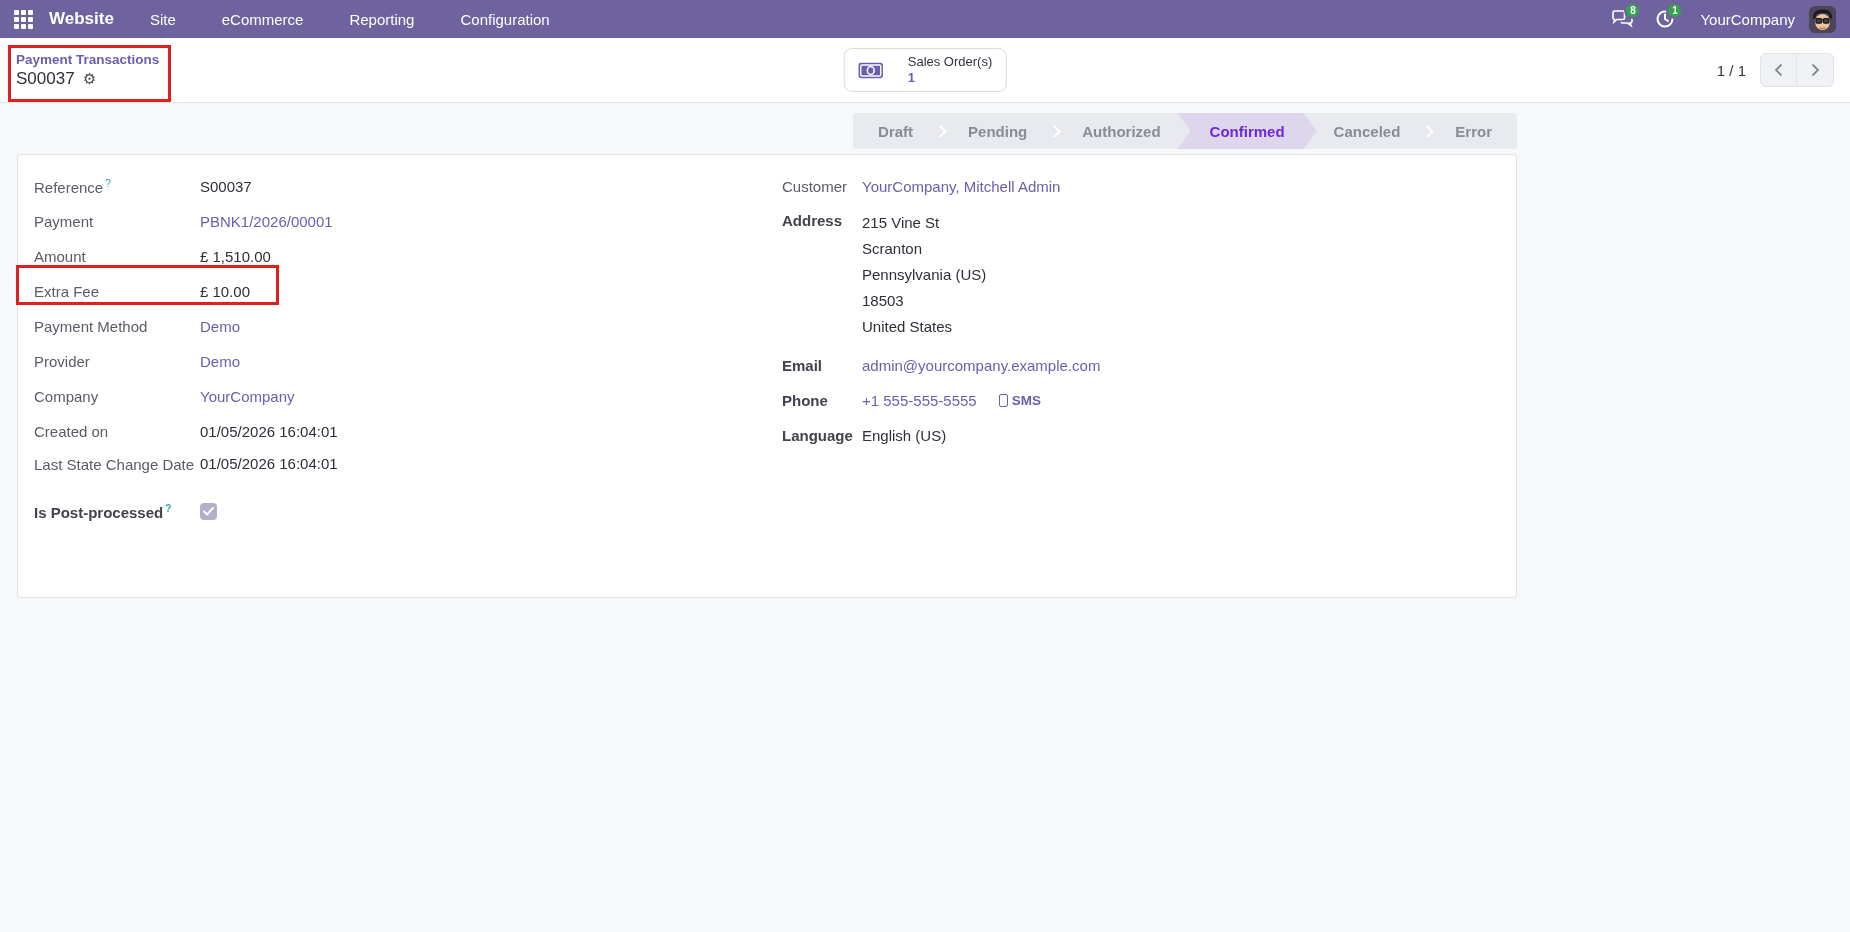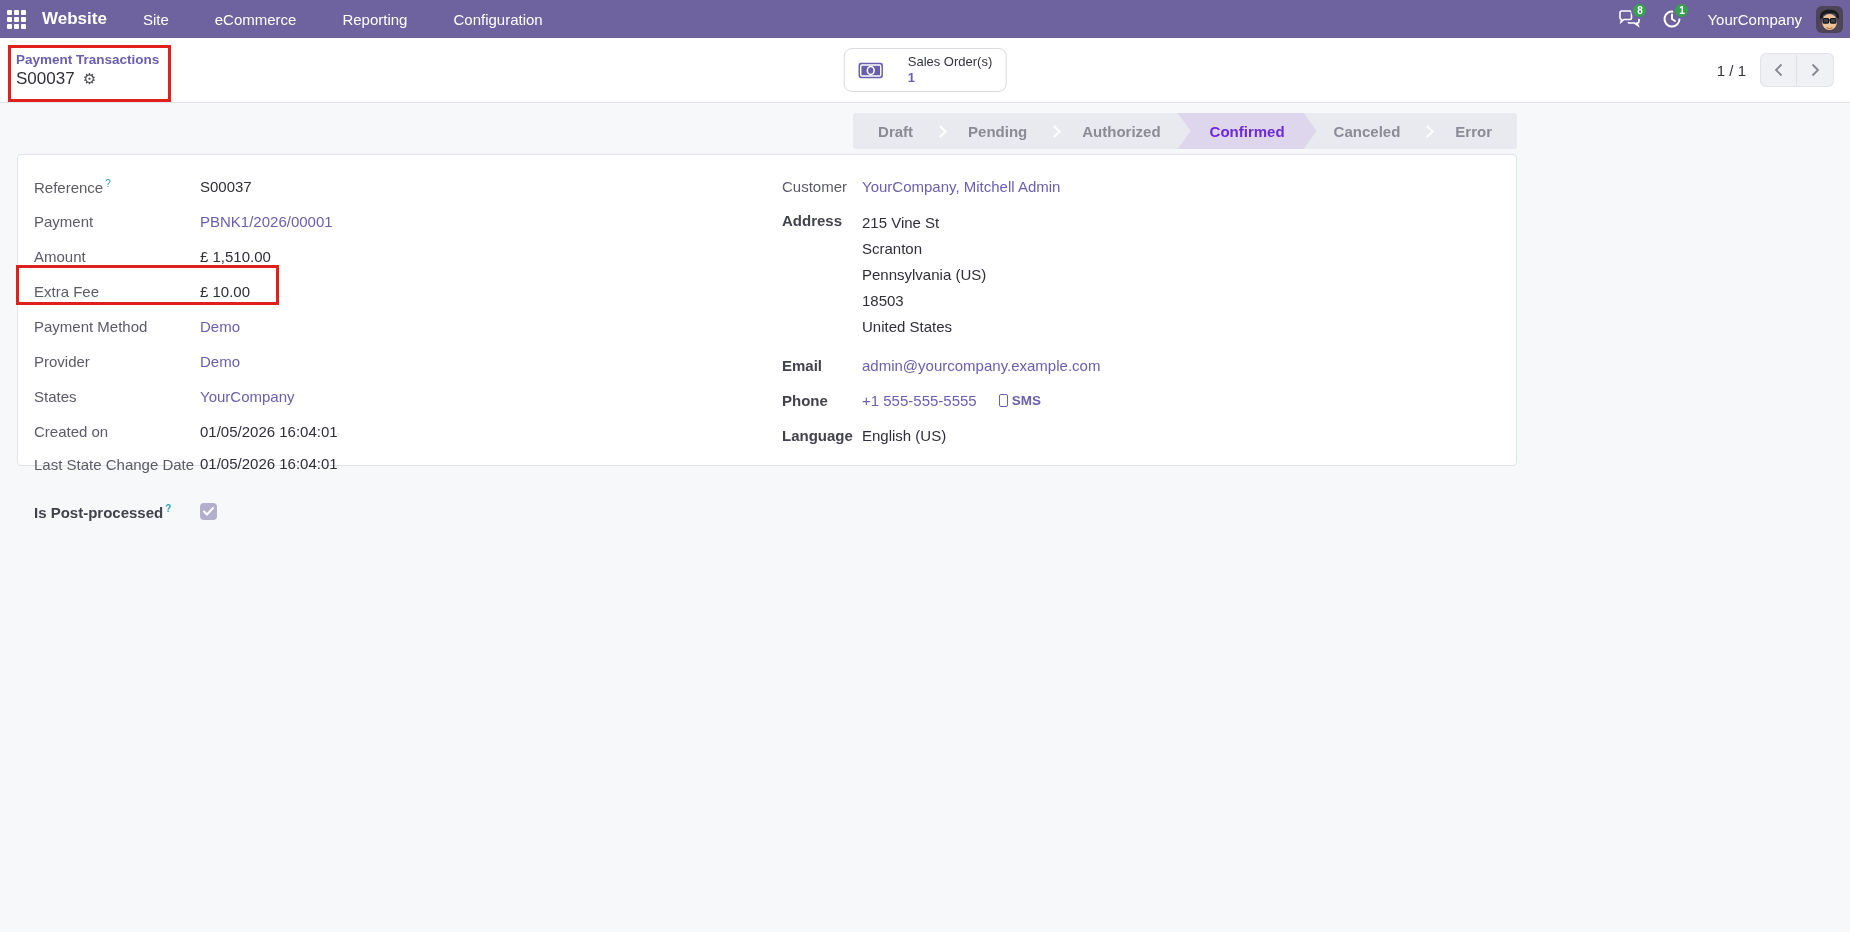--- a/index.html
+++ b/index.html
@@ -1,21 +1,21 @@
 <!DOCTYPE html>
 <html><head>
 <meta charset="utf-8">
 <style>
   * { margin:0; padding:0; box-sizing:border-box; }
   html,body { width:1850px; height:932px; overflow:hidden; background:#f7f8fa;
               font-family:"Liberation Sans", sans-serif; }
 
   
   .navbar { height:38px; background:#6e639e; display:flex; align-items:center;
-            padding:0 7px; color:#fff; }
+            padding:0 14px; color:#fff; }
   .apps-grid { width:19px; height:19px; display:grid; grid-template-columns:repeat(3,1fr);
                gap:2px; margin-right:16px; cursor:pointer; }
   .apps-grid span { background:#fff; border-radius:1px; }
   .brand { font-size:17px; font-weight:bold; margin-right:24px; cursor:pointer; }
   .nav-menu { display:flex; gap:22px; font-size:15px; }
   .nav-menu .nav-item { padding:9px 12px; cursor:pointer; border-radius:4px; }
   .nav-right { margin-left:auto; display:flex; align-items:center; gap:8px; }
   .sys-icon { position:relative; width:34px; height:30px; display:flex; align-items:center;
               justify-content:center; cursor:pointer; }
   .badge { position:absolute; top:-2px; right:-1px; min-width:17px; height:17px;
@@ -56,21 +56,21 @@
   .step { padding:0 25px; height:36px; display:flex; align-items:center;
           font-size:15px; font-weight:600; color:#8b8b97; cursor:pointer; }
   .chev { width:9px; height:9px; border-top:2px solid #fff; border-right:2px solid #fff;
           transform:rotate(45deg); margin:0 -2px; flex:none; }
   .step.active { background:#ded6ec; color:#6d28d9; font-weight:bold; padding:0 32px;
       margin:0 -8px; position:relative; z-index:1;
       clip-path:polygon(0 0, calc(100% - 13px) 0, 100% 50%, calc(100% - 13px) 100%, 0 100%, 13px 50%);
       filter:drop-shadow(1px 0 0 #7568a9) drop-shadow(-1px 0 0 #7568a9)
              drop-shadow(0 1px 0 #7568a9) drop-shadow(0 -1px 0 #7568a9); }
 
-  .sheet { margin:5px 333px 0 17px; height:312px; background:#fff;
+  .sheet { margin:5px 333px 0 17px; height:444px; background:#fff;
            border:1px solid #e2e3e9; border-radius:4px; padding:14px 16px; }
   .form-grid { display:grid; grid-template-columns:1fr 1fr; column-gap:0; }
   .fgroup { display:flex; flex-direction:column; }
   .fgroup.right { padding-left:15px; }
   .frow { display:flex; min-height:35px; align-items:center; }
   .frow.top { align-items:flex-start; padding-top:6px; }
   .flabel { width:166px; flex:none; font-size:15px; color:#5b5b66; cursor:default; }
   .fgroup.right .flabel { width:80px; }
   .flabel.bold { font-weight:bold; color:#42424c; }
   .fvalue { font-size:15px; color:#2f2f39; }
@@ -221,21 +221,21 @@
         </div>
         <div class="frow">
           <span class="flabel">Payment Method</span>
           <a class="fvalue flink">Demo</a>
         </div>
         <div class="frow">
           <span class="flabel">Provider</span>
           <a class="fvalue flink">Demo</a>
         </div>
         <div class="frow">
-          <span class="flabel">States</span>
+          <span class="flabel">Company</span>
           <a class="fvalue flink">YourCompany</a>
         </div>
         <div class="frow">
           <span class="flabel">Created on</span>
           <span class="fvalue">01/05/2026 16:04:01</span>
         </div>
         <div class="frow top">
           <span class="flabel" style="line-height:19px;">Last State Change Date</span>
           <span class="fvalue">01/05/2026 16:04:01</span>
         </div>

